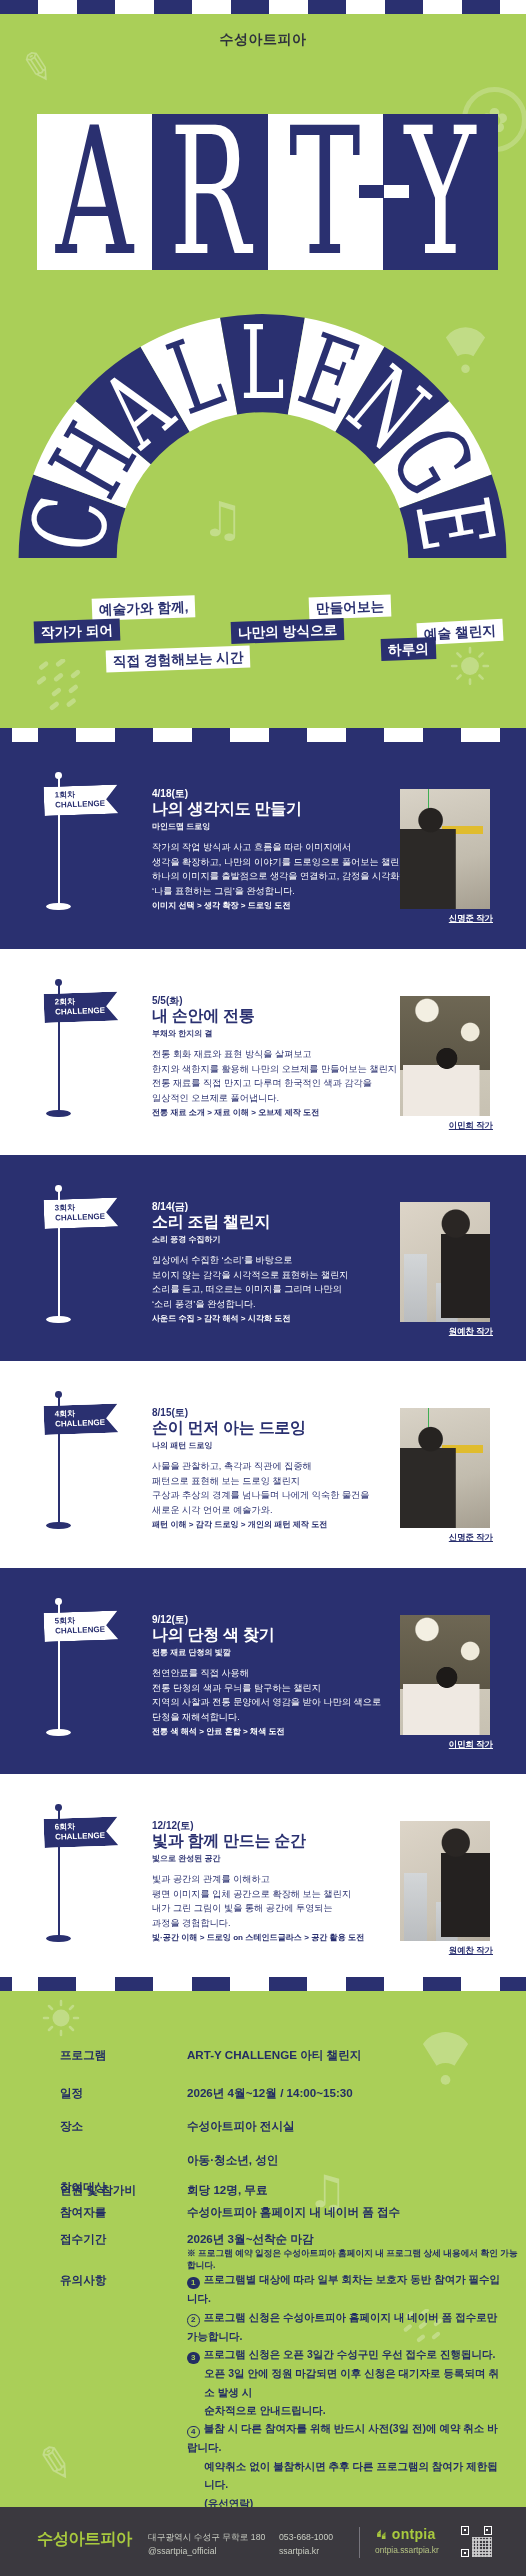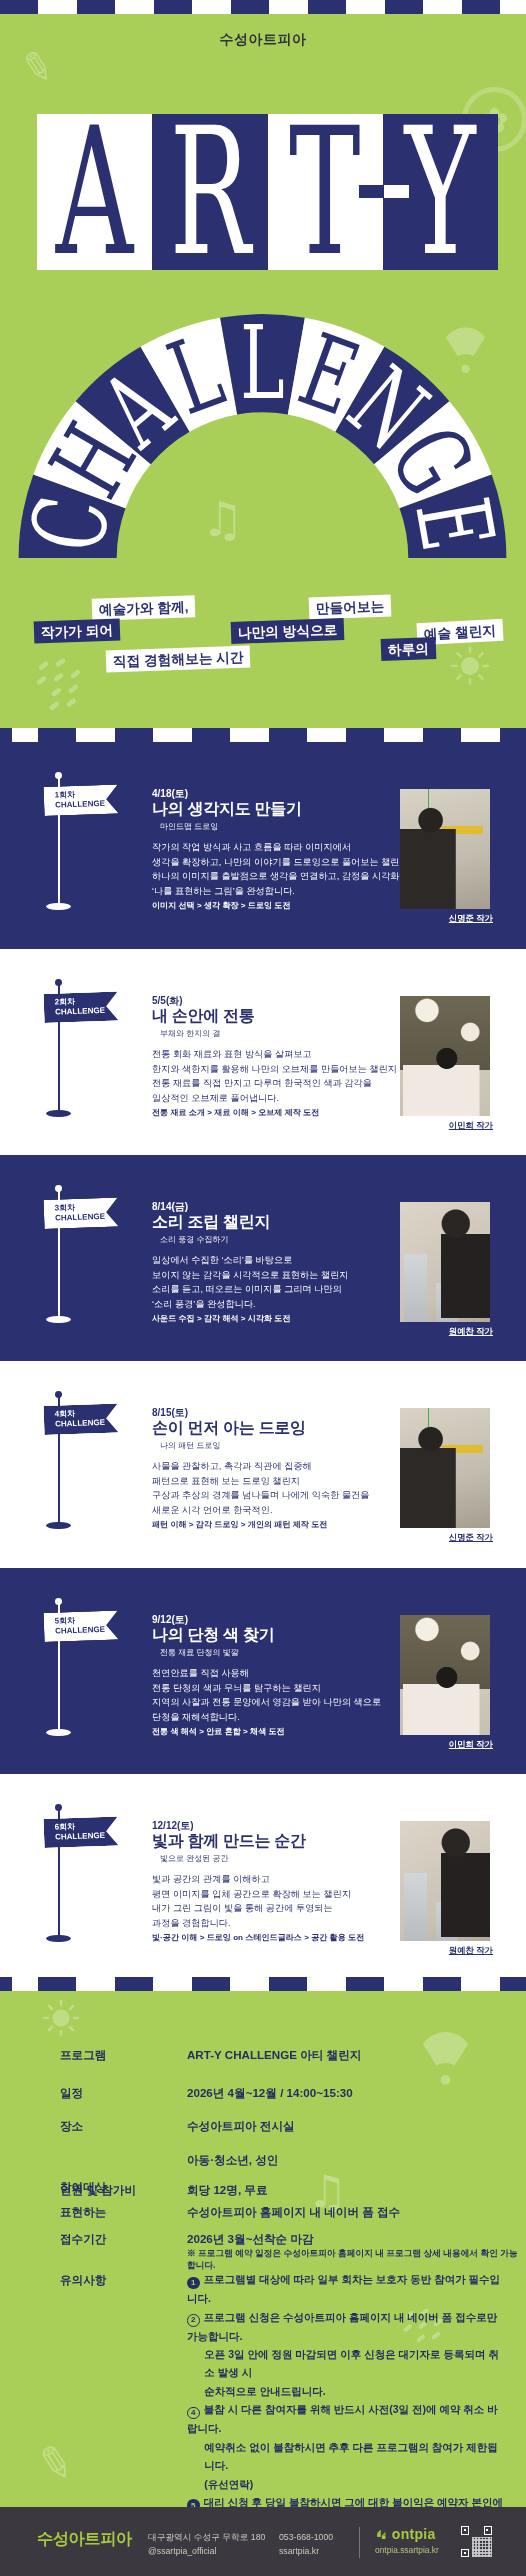--- a/index.html
+++ b/index.html
@@ -64,21 +64,21 @@
   .white .pole,.white .pole-cap,.white .pole-base{background:#2a3070;}
   .flag{position:absolute;left:44px;top:45px;width:74px;height:29px;
         clip-path:polygon(0 0,100% 0,84% 50%,100% 100%,0 100%);
         transform:rotate(-2deg);transform-origin:left center;
         padding:3.7px 0 0 11px;box-sizing:border-box;
         font-size:8px;font-weight:800;line-height:1.35;}
   .navy .flag{background:#ffffff;color:#2a3070;}
   .white .flag{background:#2a3070;color:#ffffff;}
   .s-date{position:absolute;left:152px;top:45px;font-size:10px;font-weight:800;}
   .s-title{position:absolute;left:152px;top:57px;font-size:16px;font-weight:800;letter-spacing:-0.3px;}
-  .s-sub{position:absolute;left:160px;top:79px;font-size:8px;font-weight:400;opacity:.95;}
+  .s-sub{position:absolute;left:152px;top:79px;font-size:8px;font-weight:700;opacity:.95;}
   .s-desc{position:absolute;left:152px;top:98px;font-size:9.2px;line-height:14.5px;font-weight:500;}
   .s-steps{position:absolute;left:152px;top:158px;font-size:8.1px;font-weight:600;}
   .s-photo{position:absolute;left:400px;top:47px;width:90px;height:120px;overflow:hidden;}
   .s-caption{position:absolute;left:397px;top:171px;width:96px;text-align:right;
              font-size:8.4px;font-weight:600;text-decoration:underline;}
 
   
   .ph-level{background:
      radial-gradient(circle at 34% 26%,#262321 0 11%,transparent 12%),
      linear-gradient(#2c2927,#2c2927) no-repeat 0% 120%/62% 72%,
@@ -299,21 +299,21 @@
       <div>4회차</div>
       <div>CHALLENGE</div>
     </div>
     <div class="s-date">8/15(토)</div>
     <div class="s-title">손이 먼저 아는 드로잉</div>
     <div class="s-sub">나의 패턴 드로잉</div>
     <div class="s-desc">
       <div>사물을 관찰하고, 촉각과 직관에 집중해</div>
         <div>패턴으로 표현해 보는 드로잉 챌린지</div>
       <div>구상과 추상의 경계를 넘나들며 나에게 익숙한 물건을</div>
-        <div>새로운 시각 언어로 한국적인.</div>
+        <div>새로운 시각 언어로 예술가와.</div>
     </div>
     <div class="s-steps">패턴 이해 &gt; 감각 드로잉 &gt; 개인의 패턴 제작 도전</div>
     <div class="s-photo ph-level"></div>
     <div class="s-caption">신명준 작가</div>
   </div>
 
   <div class="sess navy s5">
     <div class="pole"></div>
     <div class="pole-cap"></div>
     <div class="pole-base"></div>
@@ -389,30 +389,31 @@
     <div class="irow-label" style="top:57px;">프로그램</div>
     <div class="irow-value" style="top:57px;">ART-Y CHALLENGE 아티 챌린지</div>
     <div class="irow-label" style="top:95px;">일정</div>
     <div class="irow-value" style="top:95px;">2026년 4월~12월 / 14:00~15:30</div>
     <div class="irow-label" style="top:128px;">장소</div>
     <div class="irow-value" style="top:128px;">수성아트피아 전시실</div>
     <div class="irow-label" style="top:162px;margin-top:27px;">참여대상</div>
     <div class="irow-value" style="top:162px;">아동·청소년, 성인</div>
     <div class="irow-label" style="top:192px;">인원 및 참가비</div>
     <div class="irow-value" style="top:192px;">회당 12명, 무료</div>
-    <div class="irow-label" style="top:214px;">표현하는</div>
+    <div class="irow-label" style="top:214px;">참여자를</div>
     <div class="irow-value" style="top:214px;">수성아트피아 홈페이지 내 네이버 폼 접수</div>
     <div class="irow-label" style="top:241px;">접수기간</div>
     <div class="irow-value" style="top:241px;">2026년 3월~선착순 마감</div>
     <div class="irow-note">※ 프로그램 예약 일정은 수성아트피아 홈페이지 내 프로그램 상세 내용에서 확인 가능합니다.</div>
 
     <div class="irow-label" style="top:282px;">유의사항</div>
     <div class="notes">
       <span class="note-line"><span class="nmark filled">1</span><span>프로그램별 대상에 따라 일부 회차는 보호자 동반 참여가 필수입니다.</span></span>
       <span class="note-line"><span class="nmark outline">2</span><span>프로그램 신청은 수성아트피아 홈페이지 내 네이버 폼 접수로만 가능합니다.</span></span>
+      <span class="note-line"><span class="nmark filled">3</span><span>프로그램 신청은 오픈 3일간 수성구민 우선 접수로 진행됩니다.</span></span>
       <span class="note-line note-cont">오픈 3일 안에 정원 마감되면 이후 신청은 대기자로 등록되며 취소 발생 시</span>
       <span class="note-line note-cont">순차적으로 안내드립니다.</span>
       <span class="note-line"><span class="nmark outline">4</span><span>불참 시 다른 참여자를 위해 반드시 사전(3일 전)에 예약 취소 바랍니다.</span></span>
       <span class="note-line note-cont">예약취소 없이 불참하시면 추후 다른 프로그램의 참여가 제한됩니다.</span>
       <span class="note-line note-cont">(유선연락)</span>
       <span class="note-line"><span class="nmark filled">5</span><span>대리 신청 후 당일 불참하시면 그에 대한 불이익은 예약자 본인에게</span></span>
       <span class="note-line note-cont">있으니 신중하게 예약해 주시기 바랍니다.</span>
       <span class="note-line"><span class="nmark outline">6</span><span>프로그램 진행 시 홍보 및 발간자료를 위해 사진 및 동영상 촬영이 진행될</span></span>
 
     </div>

